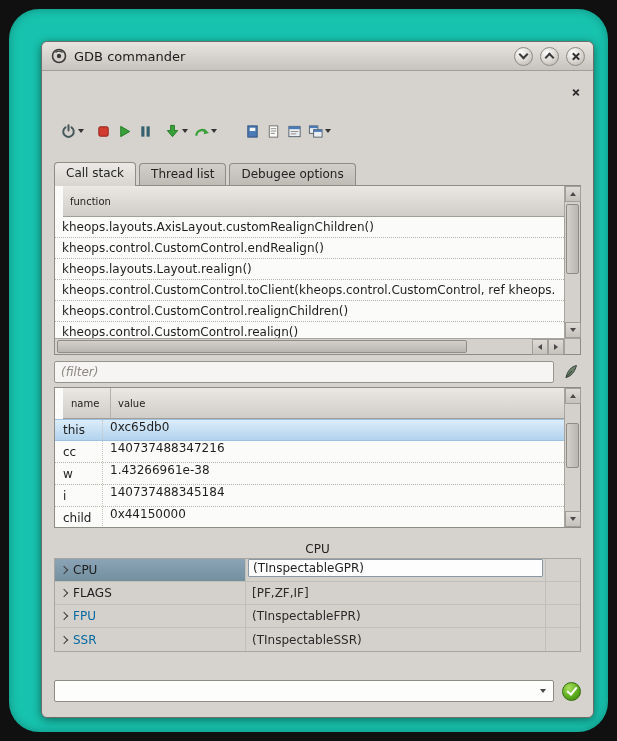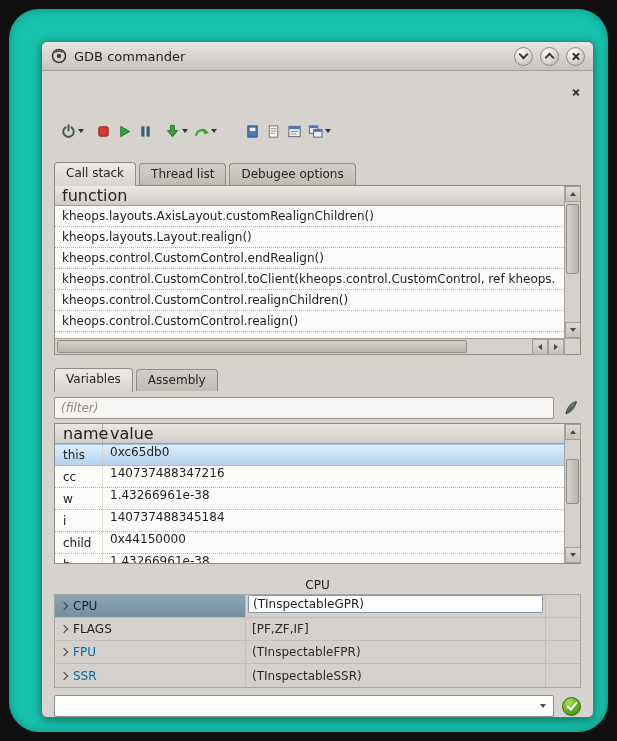--- a/index.html
+++ b/index.html
@@ -49,22 +49,22 @@
        background:linear-gradient(#d2cec9,#bfbbb5);border:1px solid #8f8b85;border-bottom:none;
        border-radius:4px 4px 0 0;position:relative;top:0;}
   .tab.active{background:linear-gradient(#eceae7,#d8d4cf);padding-bottom:6px;top:1px;z-index:2;}
   .tabbar.mid{margin-top:12px;}
 
   
   .panel-grid{border:1px solid #8f8b85;background:#fff;box-sizing:border-box;display:grid;}
   .cs-grid{flex:0 0 170px;height:170px;grid-template-columns:1fr 16px;grid-template-rows:1fr 16px;}
   .vars-grid{flex:0 0 141px;height:141px;grid-template-columns:1fr 16px;grid-template-rows:1fr;margin-top:3px;}
   .panel-main{overflow:hidden;background:#fbfbfa;}
-  .tbl-header{height:20px;display:flex;align-items:center;font-size:16px;color:#222;
-              background:linear-gradient(#ebe8e4,#d0ccc7);border-bottom:1px solid #a19d97;box-sizing:border-box;}
+  .tbl-header{height:31px;display:flex;align-items:center;font-size:10px;color:#222;
+              background:linear-gradient(#ebe8e4,#d0ccc7);border-bottom:1px solid #a19d97;box-sizing:border-box;margin-left:8px;}
   .tbl-header .hcell{padding-left:7px;height:100%;display:flex;align-items:center;box-sizing:border-box;}
   .row{height:21px;display:flex;align-items:center;font-size:12px;color:#1e1e1e;
        border-bottom:1px dotted #b5b1ab;padding-left:7px;white-space:nowrap;overflow:hidden;box-sizing:border-box;}
   .vscroll{display:flex;flex-direction:column;background:#d4d0cb;border-left:1px solid #a8a49e;}
   .hscroll{display:flex;background:#d4d0cb;border-top:1px solid #a8a49e;}
   .sb-btn{flex:0 0 16px;width:16px;height:16px;display:flex;align-items:center;justify-content:center;
           background:linear-gradient(#dedbd6,#c5c1bb);border:1px solid #a19d97;box-sizing:border-box;}
   .sb-track{position:relative;flex:1;}
   .sb-thumb{position:absolute;background:linear-gradient(90deg,#d3cfca,#b9b5af);
             border:1px solid #8f8b85;border-radius:2px;box-sizing:border-box;}
@@ -238,22 +238,22 @@
           <span class="tab">Thread list</span>
           <span class="tab">Debugee options</span>
         </div>
 
         <div class="panel-grid cs-grid">
           <div class="panel-main">
             <div class="tbl-header">
               <span class="hcell">function</span>
             </div>
             <div class="row">kheops.layouts.AxisLayout.customRealignChildren()</div>
+            <div class="row">kheops.control.CustomControl.endRealign()</div>
             <div class="row">kheops.layouts.Layout.realign()</div>
-            <div class="row">kheops.control.CustomControl.endRealign()</div>
             <div class="row">kheops.control.CustomControl.toClient(kheops.control.CustomControl, ref kheops.</div>
             <div class="row">kheops.control.CustomControl.realignChildren()</div>
             <div class="row">kheops.control.CustomControl.realign()</div>
           </div>
           <div class="vscroll">
             <span class="sb-btn">
                 <i class="tri tri-up"></i>
               </span>
             <span class="sb-track">
               <span class="sb-thumb v-thumb" style="top:2px;height:58%;"></span>
@@ -269,24 +269,20 @@
             <span class="sb-btn">
                 <i class="tri tri-left"></i>
               </span>
             <span class="sb-btn">
                 <i class="tri tri-right"></i>
               </span>
           </div>
           <div class="corner"></div>
         </div>
 
-        <div class="tabbar mid">
-          <span class="tab active">Variables</span>
-          <span class="tab">Assembly</span>
-        </div>
 
         <div class="filter-row">
           <input class="filter-input" type="text" placeholder="(filter)" style="">
           <span class="filter-icon">
             <svg width="16" height="16" viewBox="0 0 16 16">
               <path d="M13.5 1.5 C 8.5 2.5, 4.5 6.5, 3 13.5 C 8 12.5, 11.5 8.5, 13.5 1.5 Z" fill="#6d7f6a" stroke="#394a3e" stroke-width="1"></path>
               <line x1="3" y1="13.5" x2="9" y2="7" stroke="#2d3b32" stroke-width="1"></line>
             </svg>
           </span>
         </div>

